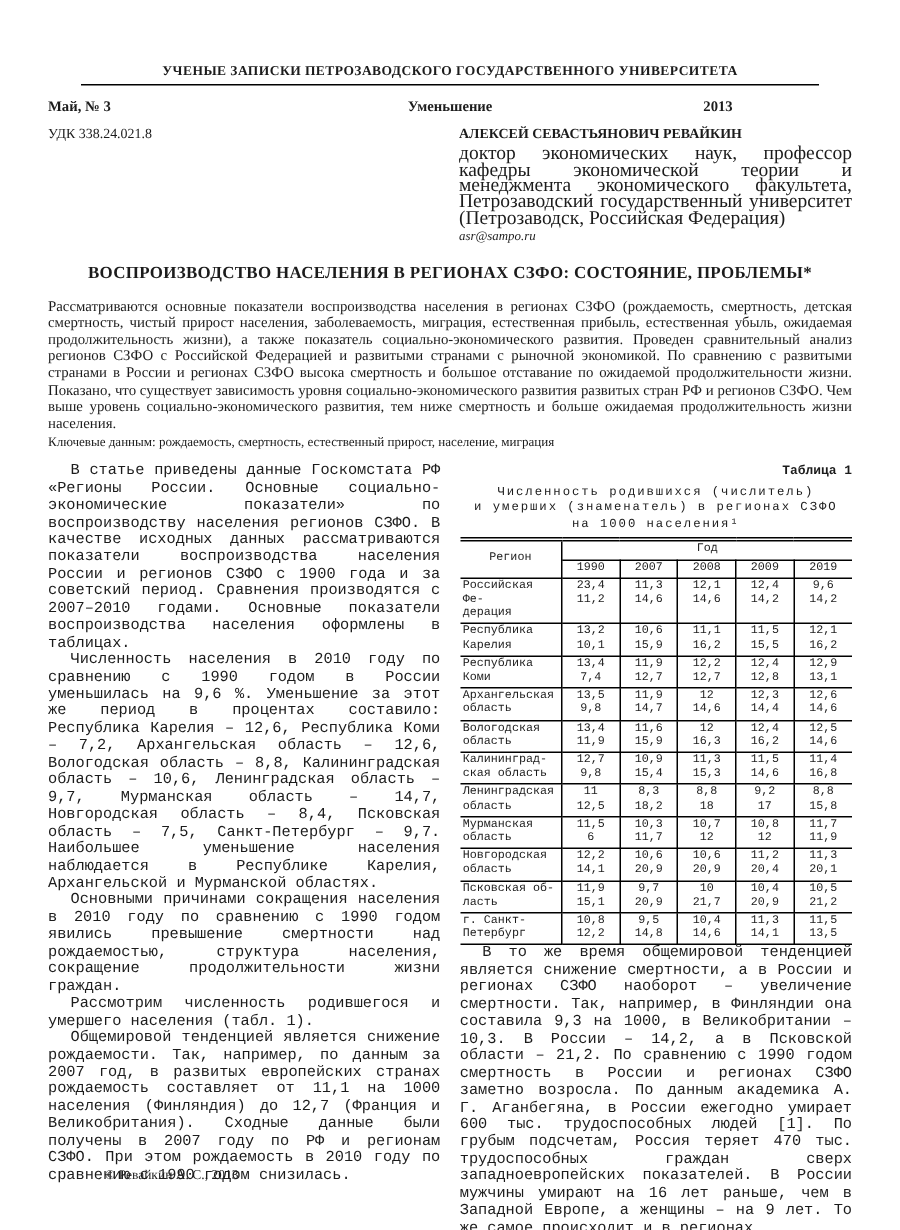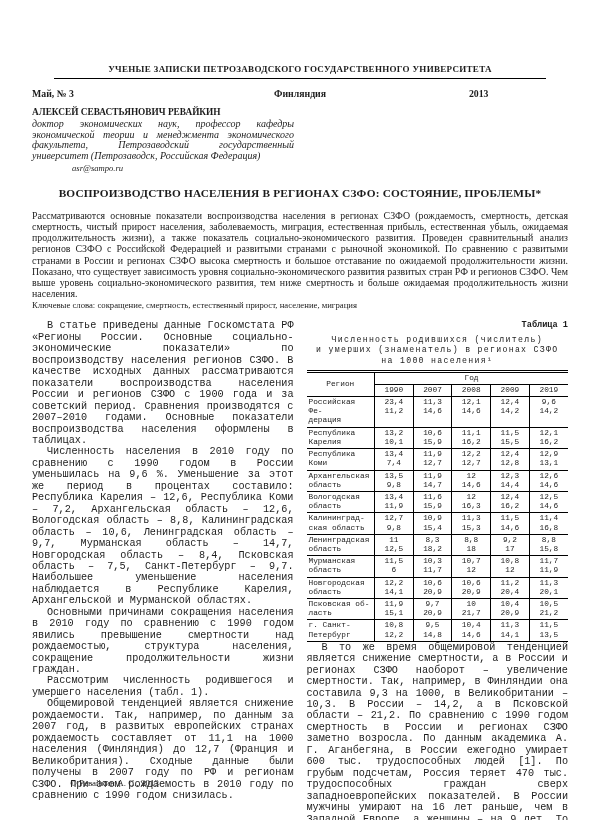--- a/index.html
+++ b/index.html
@@ -1,33 +1,33 @@
 <!DOCTYPE html>
 <html lang="ru"><head>
 <meta charset="utf-8">
 <style>
   html,body { margin:0; padding:0; background:#ffffff; }
   .page {
     position:relative; width:600px; height:820px; margin:0 auto;
     background:#ffffff; color:#1c1c1c; box-sizing:border-box;
-    padding:64px 32px 0 32px; overflow:hidden;
+    padding:42px 32px 0 32px; overflow:hidden;
     font-family:"Liberation Serif","DejaVu Serif",serif;
   }
   .journal-header { text-align:center; font-weight:bold; font-size:9px; letter-spacing:.3px; }
   .header-rule { border-bottom:1.3px solid #000; margin:4px 22px 0 22px; height:0; }
   .issue-row { display:flex; margin-top:9px; font-weight:bold; font-size:9.8px; }
   .issue-row .l { flex:1; text-align:left; }
   .issue-row .c { flex:1; text-align:center; }
   .issue-row .r { flex:1; text-align:center; }
   .udc-author-row { display:flex; margin-top:8px; }
   .udc { font-size:9.3px; flex:1; }
   .author-block { width:262px; }
   .author-name { font-weight:bold; font-size:9.3px; text-align:left; }
-  .author-affiliation { font-size:10px; line-height:10.7px; text-align:justify; margin-top:2px;font-style:italic; }
-  .author-email { font-size:8.6px; font-style:italic; margin-top:1px;margin-left:40px; }
+  .author-affiliation { font-size:13px; line-height:10.7px; text-align:justify; margin-top:2px; }
+  .author-email { font-size:8.6px; font-style:italic; margin-top:1px; }
   .article-title { margin-top:14px; text-align:center; font-weight:bold; font-size:11.3px; letter-spacing:.2px; }
   .abstract { margin-top:11px; font-size:9.9px; line-height:11.2px; text-align:justify; }
   .keywords { margin-top:1px; font-size:8.7px; }
   .columns { display:flex; gap:13px; margin-top:10px; }
   .col { flex:1; min-width:0; font-size:10.2px; line-height:11.45px; text-align:justify;font-family:Liberation Mono, monospace; }
   .col p { margin:0; text-indent:15px; }
   .table-label { text-align:right; font-weight:bold; font-size:8.6px; }
   .table-title { margin-top:3px; text-align:center; font-size:8.2px; letter-spacing:1.3px;
                  line-height:10.6px; white-space:pre-line; }
   table.data { width:100%; border-collapse:collapse; margin-top:3px;
@@ -46,36 +46,37 @@
 </head>
 <body>
 
 <div class="page">
 
   <div class="journal-header">УЧЕНЫЕ ЗАПИСКИ ПЕТРОЗАВОДСКОГО ГОСУДАРСТВЕННОГО УНИВЕРСИТЕТА</div>
   <div class="header-rule"></div>
 
   <div class="issue-row">
     <span class="l">Май, № 3</span>
-    <span class="c">Финляндия</span>
+    <span class="c">Уменьшение</span>
     <span class="r">2013</span>
   </div>
 
   <div class="udc-author-row">
+    <div class="udc">УДК 338.24.021.8</div>
     <div class="author-block">
       <div class="author-name">АЛЕКСЕЙ СЕВАСТЬЯНОВИЧ РЕВАЙКИН</div>
       <div class="author-affiliation">доктор экономических наук, профессор кафедры экономической теории и менеджмента экономического факультета, Петрозаводский государственный университет (Петрозаводск, Российская Федерация)</div>
       <div class="author-email">asr@sampo.ru</div>
     </div>
   </div>
 
   <div class="article-title">ВОСПРОИЗВОДСТВО НАСЕЛЕНИЯ В РЕГИОНАХ СЗФО: СОСТОЯНИЕ, ПРОБЛЕМЫ*</div>
 
   <div class="abstract">Рассматриваются основные показатели воспроизводства населения в регионах СЗФО (рождаемость, смертность, детская смертность, чистый прирост населения, заболеваемость, миграция, естественная прибыль, естественная убыль, ожидаемая продолжительность жизни), а также показатель социально-экономического развития. Проведен сравнительный анализ регионов СЗФО с Российской Федерацией и развитыми странами с рыночной экономикой. По сравнению с развитыми странами в России и регионах СЗФО высока смертность и большое отставание по ожидаемой продолжительности жизни. Показано, что существует зависимость уровня социально-экономического развития развитых стран РФ и регионов СЗФО. Чем выше уровень социально-экономического развития, тем ниже смертность и больше ожидаемая продолжительность жизни населения.</div>
-  <div class="keywords">Ключевые слова: сокращение, смертность, естественный прирост, население, миграция</div>
+  <div class="keywords">Ключевые данным: рождаемость, смертность, естественный прирост, население, миграция</div>
 
   <div class="columns">
 
     <div class="col">
       <p>В статье приведены данные Госкомстата РФ «Регионы России. Основные социально-экономические показатели» по воспроизводству населения регионов СЗФО. В качестве исходных данных рассматриваются показатели воспроизводства населения России и регионов СЗФО с 1900 года и за советский период. Сравнения производятся с 2007–2010 годами. Основные показатели воспроизводства населения оформлены в таблицах.</p>
       <p>Численность населения в 2010 году по сравнению с 1990 годом в России уменьшилась на 9,6 %. Уменьшение за этот же период в процентах составило: Республика Карелия – 12,6, Республика Коми – 7,2, Архангельская область – 12,6, Вологодская область – 8,8, Калининградская область – 10,6, Ленинградская область – 9,7, Мурманская область – 14,7, Новгородская область – 8,4, Псковская область – 7,5, Санкт-Петербург – 9,7. Наибольшее уменьшение населения наблюдается в Республике Карелия, Архангельской и Мурманской областях.</p>
       <p>Основными причинами сокращения населения в 2010 году по сравнению с 1990 годом явились превышение смертности над рождаемостью, структура населения, сокращение продолжительности жизни граждан.</p>
       <p>Рассмотрим численность родившегося и умершего населения (табл. 1).</p>
       <p>Общемировой тенденцией является снижение рождаемости. Так, например, по данным за 2007 год, в развитых европейских странах рождаемость составляет от 11,1 на 1000 населения (Финляндия) до 12,7 (Франция и Великобритания). Сходные данные были получены в 2007 году по РФ и регионам СЗФО. При этом рождаемость в 2010 году по сравнению с 1990 годом снизилась.</p>
     </div>

